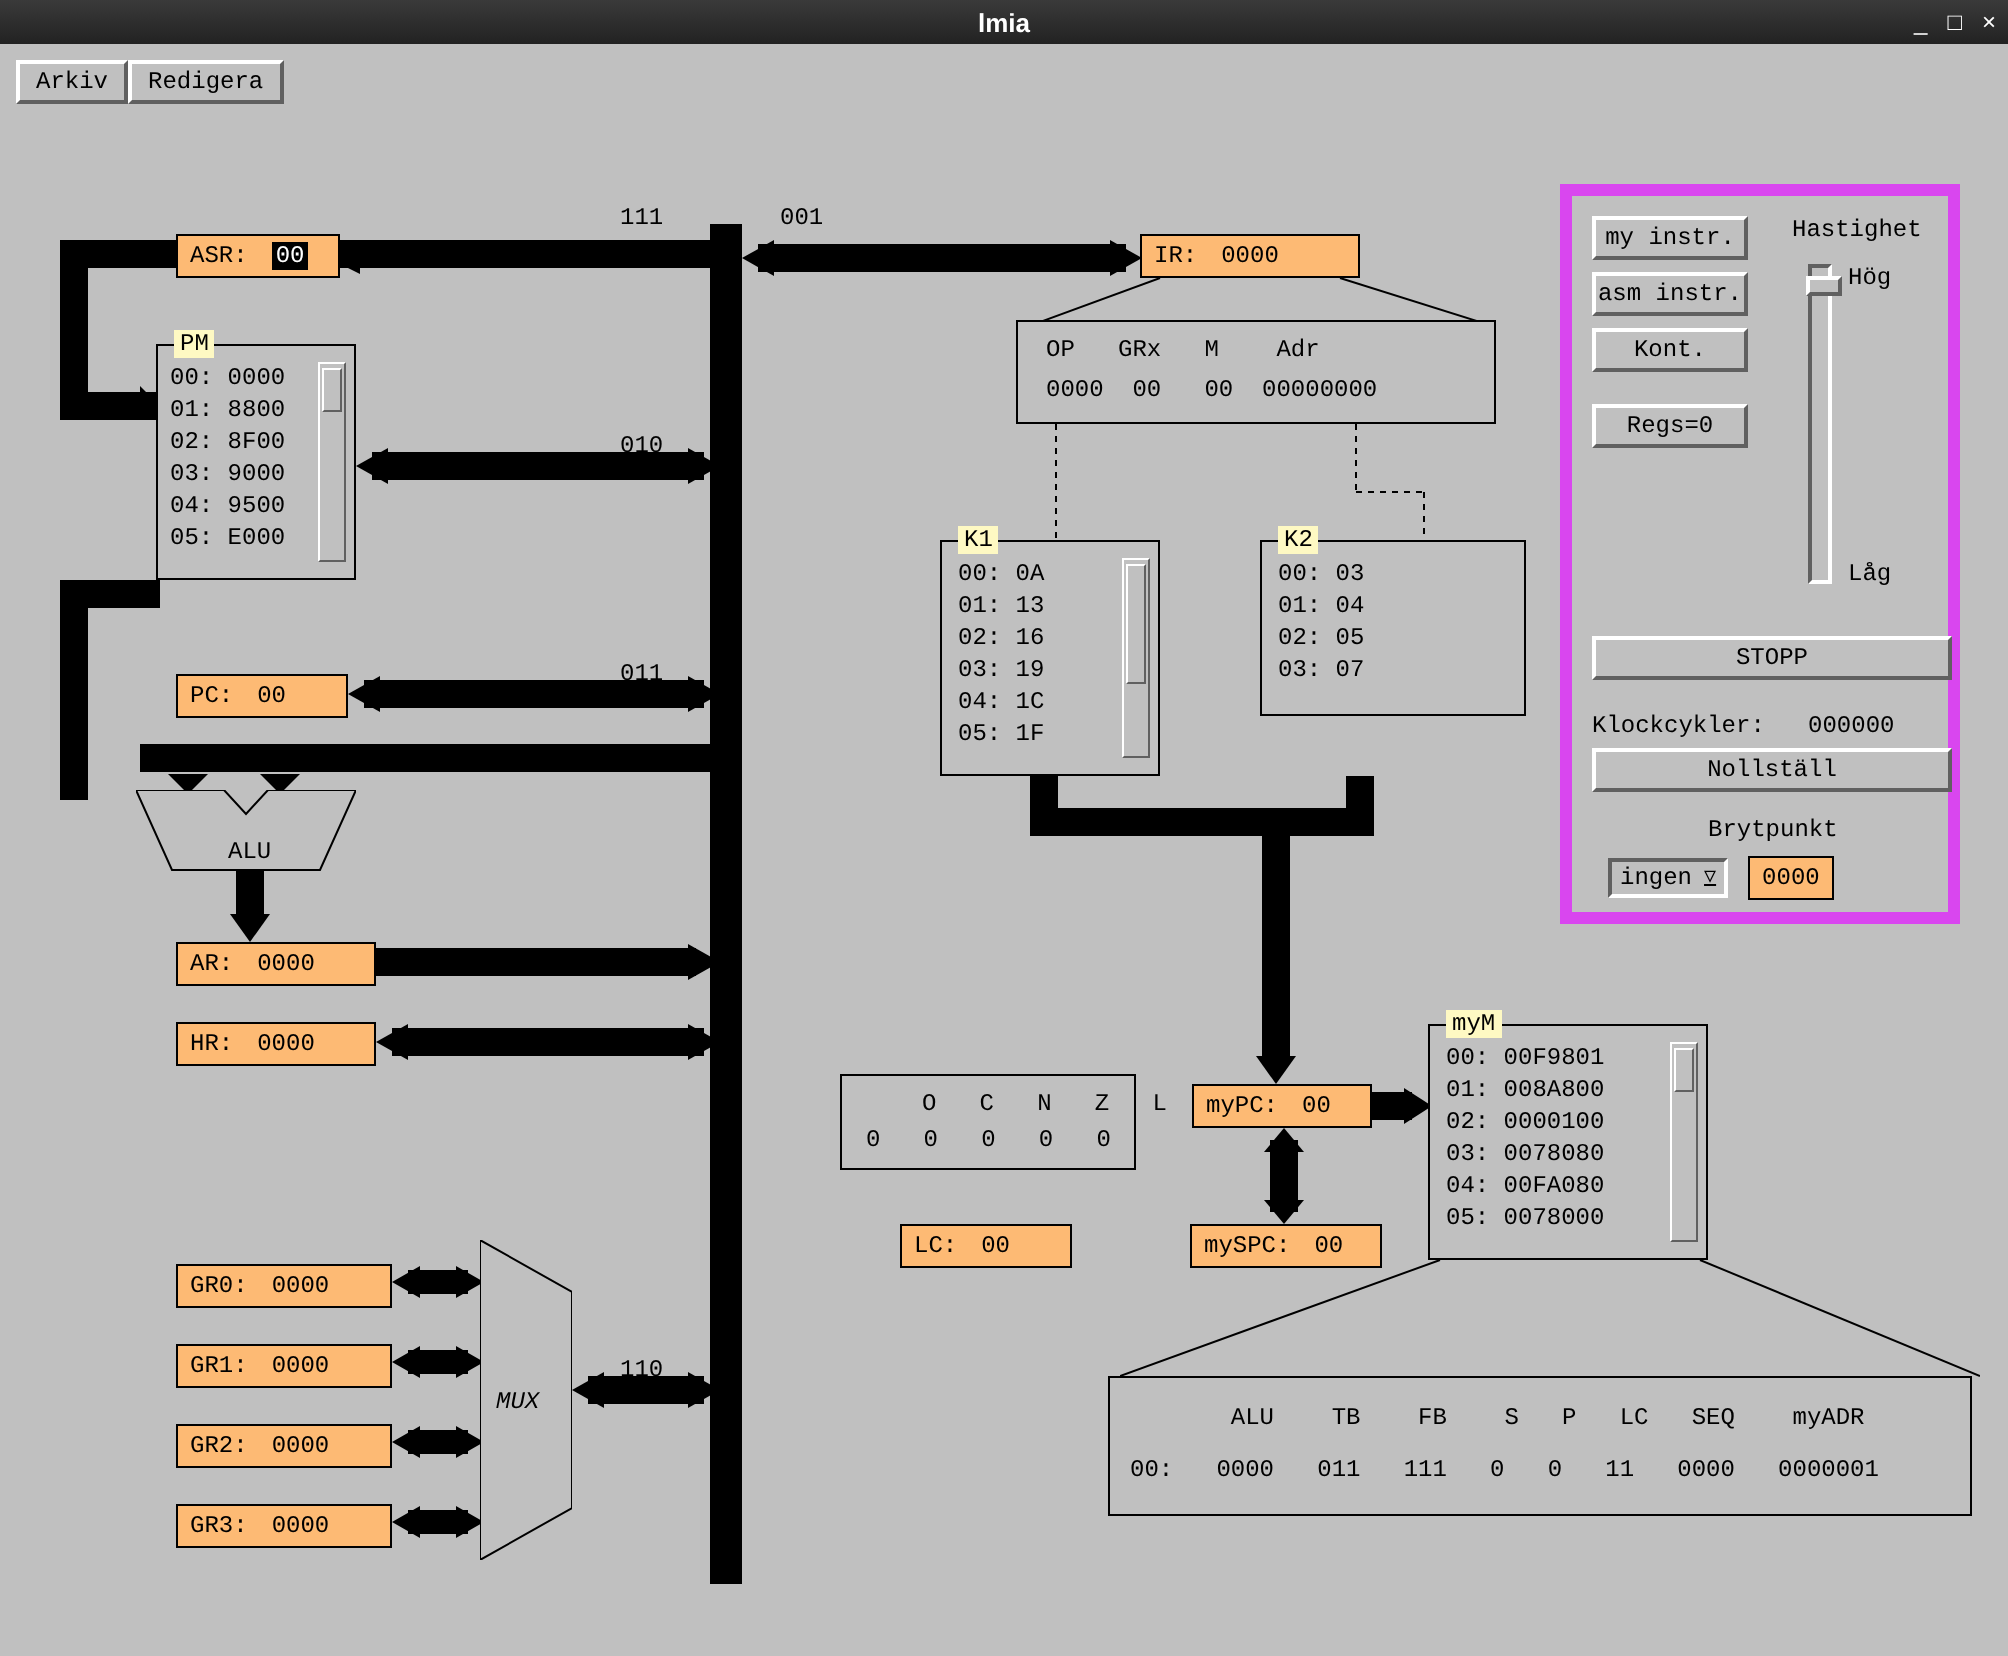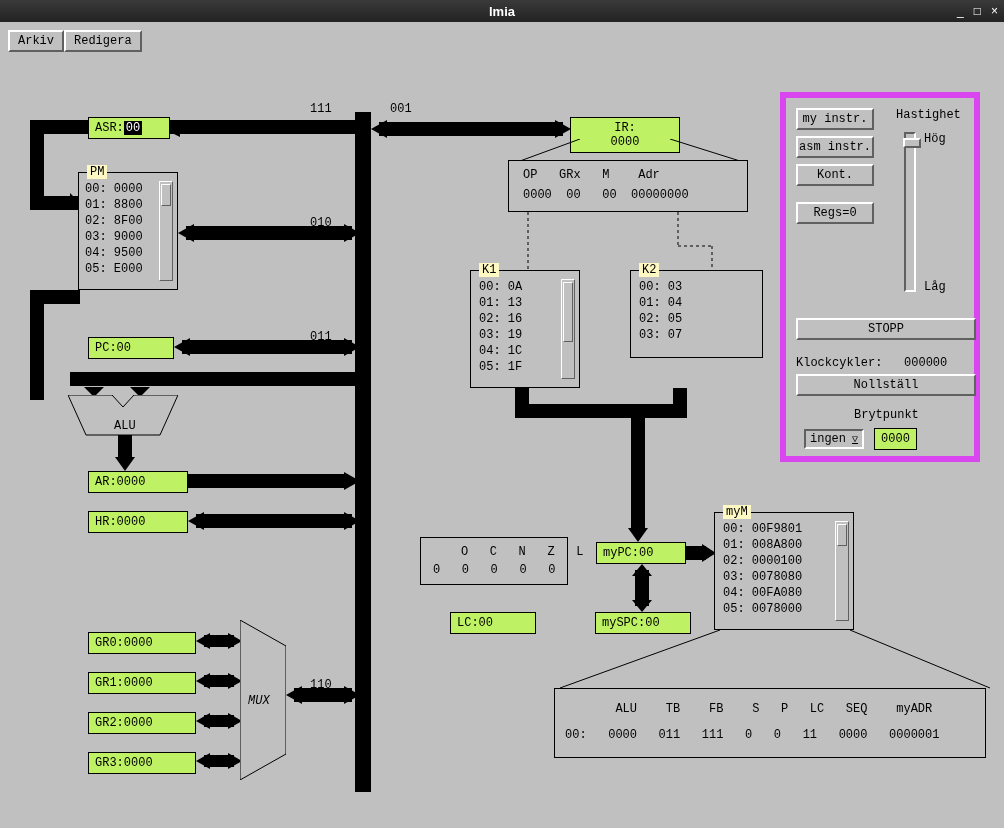--- a/index.html
+++ b/index.html
@@ -6,21 +6,21 @@
   body{font-family:"Courier New",monospace;font-size:12px;background:#4a4a4a;color:#000;}
   
   .titlebar{height:22px;background:linear-gradient(#3a3a3a,#222);color:#fff;display:flex;align-items:center;position:relative;}
   .titlebar .title{flex:1;text-align:center;font-family:Arial,sans-serif;font-size:13px;font-weight:bold;}
   .titlebar .btns{position:absolute;right:6px;display:flex;gap:10px;font-family:Arial;}
   .titlebar .btns span{cursor:pointer;}
   .workspace{position:relative;width:1004px;height:806px;background:#c0c0c0;}
   .menubar{position:absolute;left:8px;top:8px;display:flex;}
   .menubtn{border:2px solid;border-color:#fff #606060 #606060 #fff;background:#c0c0c0;padding:2px 8px;font-family:"Courier New",monospace;font-size:12px;cursor:pointer;}
   .canvas{position:absolute;left:0;top:30px;width:1004px;height:776px;}
-  .box{position:absolute;background:#bef264;border:1px solid #000;padding:3px 6px;font-size:12px;display:flex;align-items:center;gap:0;white-space:pre;}
+  .box{position:absolute;background:#fdba74;border:1px solid #000;padding:3px 6px;font-size:12px;display:flex;align-items:center;gap:12px;white-space:pre;}
   .fbox{position:absolute;border:1px solid #000;background:#c0c0c0;}
   .fbox .tag{position:absolute;top:-8px;left:8px;background:#fef9c3;padding:0 3px;font-size:12px;}
   .listing{position:absolute;font-size:12px;line-height:16px;white-space:pre;}
   .sb-track{position:absolute;right:4px;width:14px;background:#c0c0c0;border:1px solid;border-color:#fff #606060 #606060 #fff;}
   .sb-thumb{position:absolute;left:1px;right:1px;background:#c0c0c0;border:1px solid;border-color:#fff #606060 #606060 #fff;}
   .rbtn{border:2px solid;border-color:#fff #606060 #606060 #fff;background:#c0c0c0;padding:2px 0;font-family:"Courier New",monospace;font-size:12px;cursor:pointer;text-align:center;}
   .lbl{position:absolute;font-size:12px;}
   .vbtn{display:block;width:78px;margin-bottom:6px;}
   .ctrl{position:absolute;border:6px solid #d946ef;}
   svg{position:absolute;}
@@ -178,21 +178,21 @@
       <rect x="8" y="2" width="58" height="14" fill="#000"></rect>
       <polygon points="0,9 16,0 16,18" fill="#000"></polygon>
       <polygon points="74,9 58,0 58,18" fill="#000"></polygon>
     </svg>
 
     <svg style="left:371px;top:68px;width:200px;height:18px;">
       <rect x="8" y="2" width="184" height="14" fill="#000"></rect>
       <polygon points="0,9 16,0 16,18" fill="#000"></polygon>
       <polygon points="200,9 184,0 184,18" fill="#000"></polygon>
     </svg>
-    <div class="box" style="left:570px;top:65px;width:110px;flex-direction:column;">
+    <div class="box" style="left:570px;top:65px;width:110px;">
       <span>IR:</span>
       <span>0000</span>
     </div>
 
     <svg style="left:520px;top:87px;width:220px;height:22px;">
       <polyline points="60,0 0,22" fill="none" stroke="#000"></polyline>
       <polyline points="150,0 220,22" fill="none" stroke="#000"></polyline>
     </svg>
     <div class="fbox" style="left:508px;top:108px;width:240px;height:52px;">
       <div class="listing" style="left:14px;top:6px;">OP   GRx   M    Adr</div>

